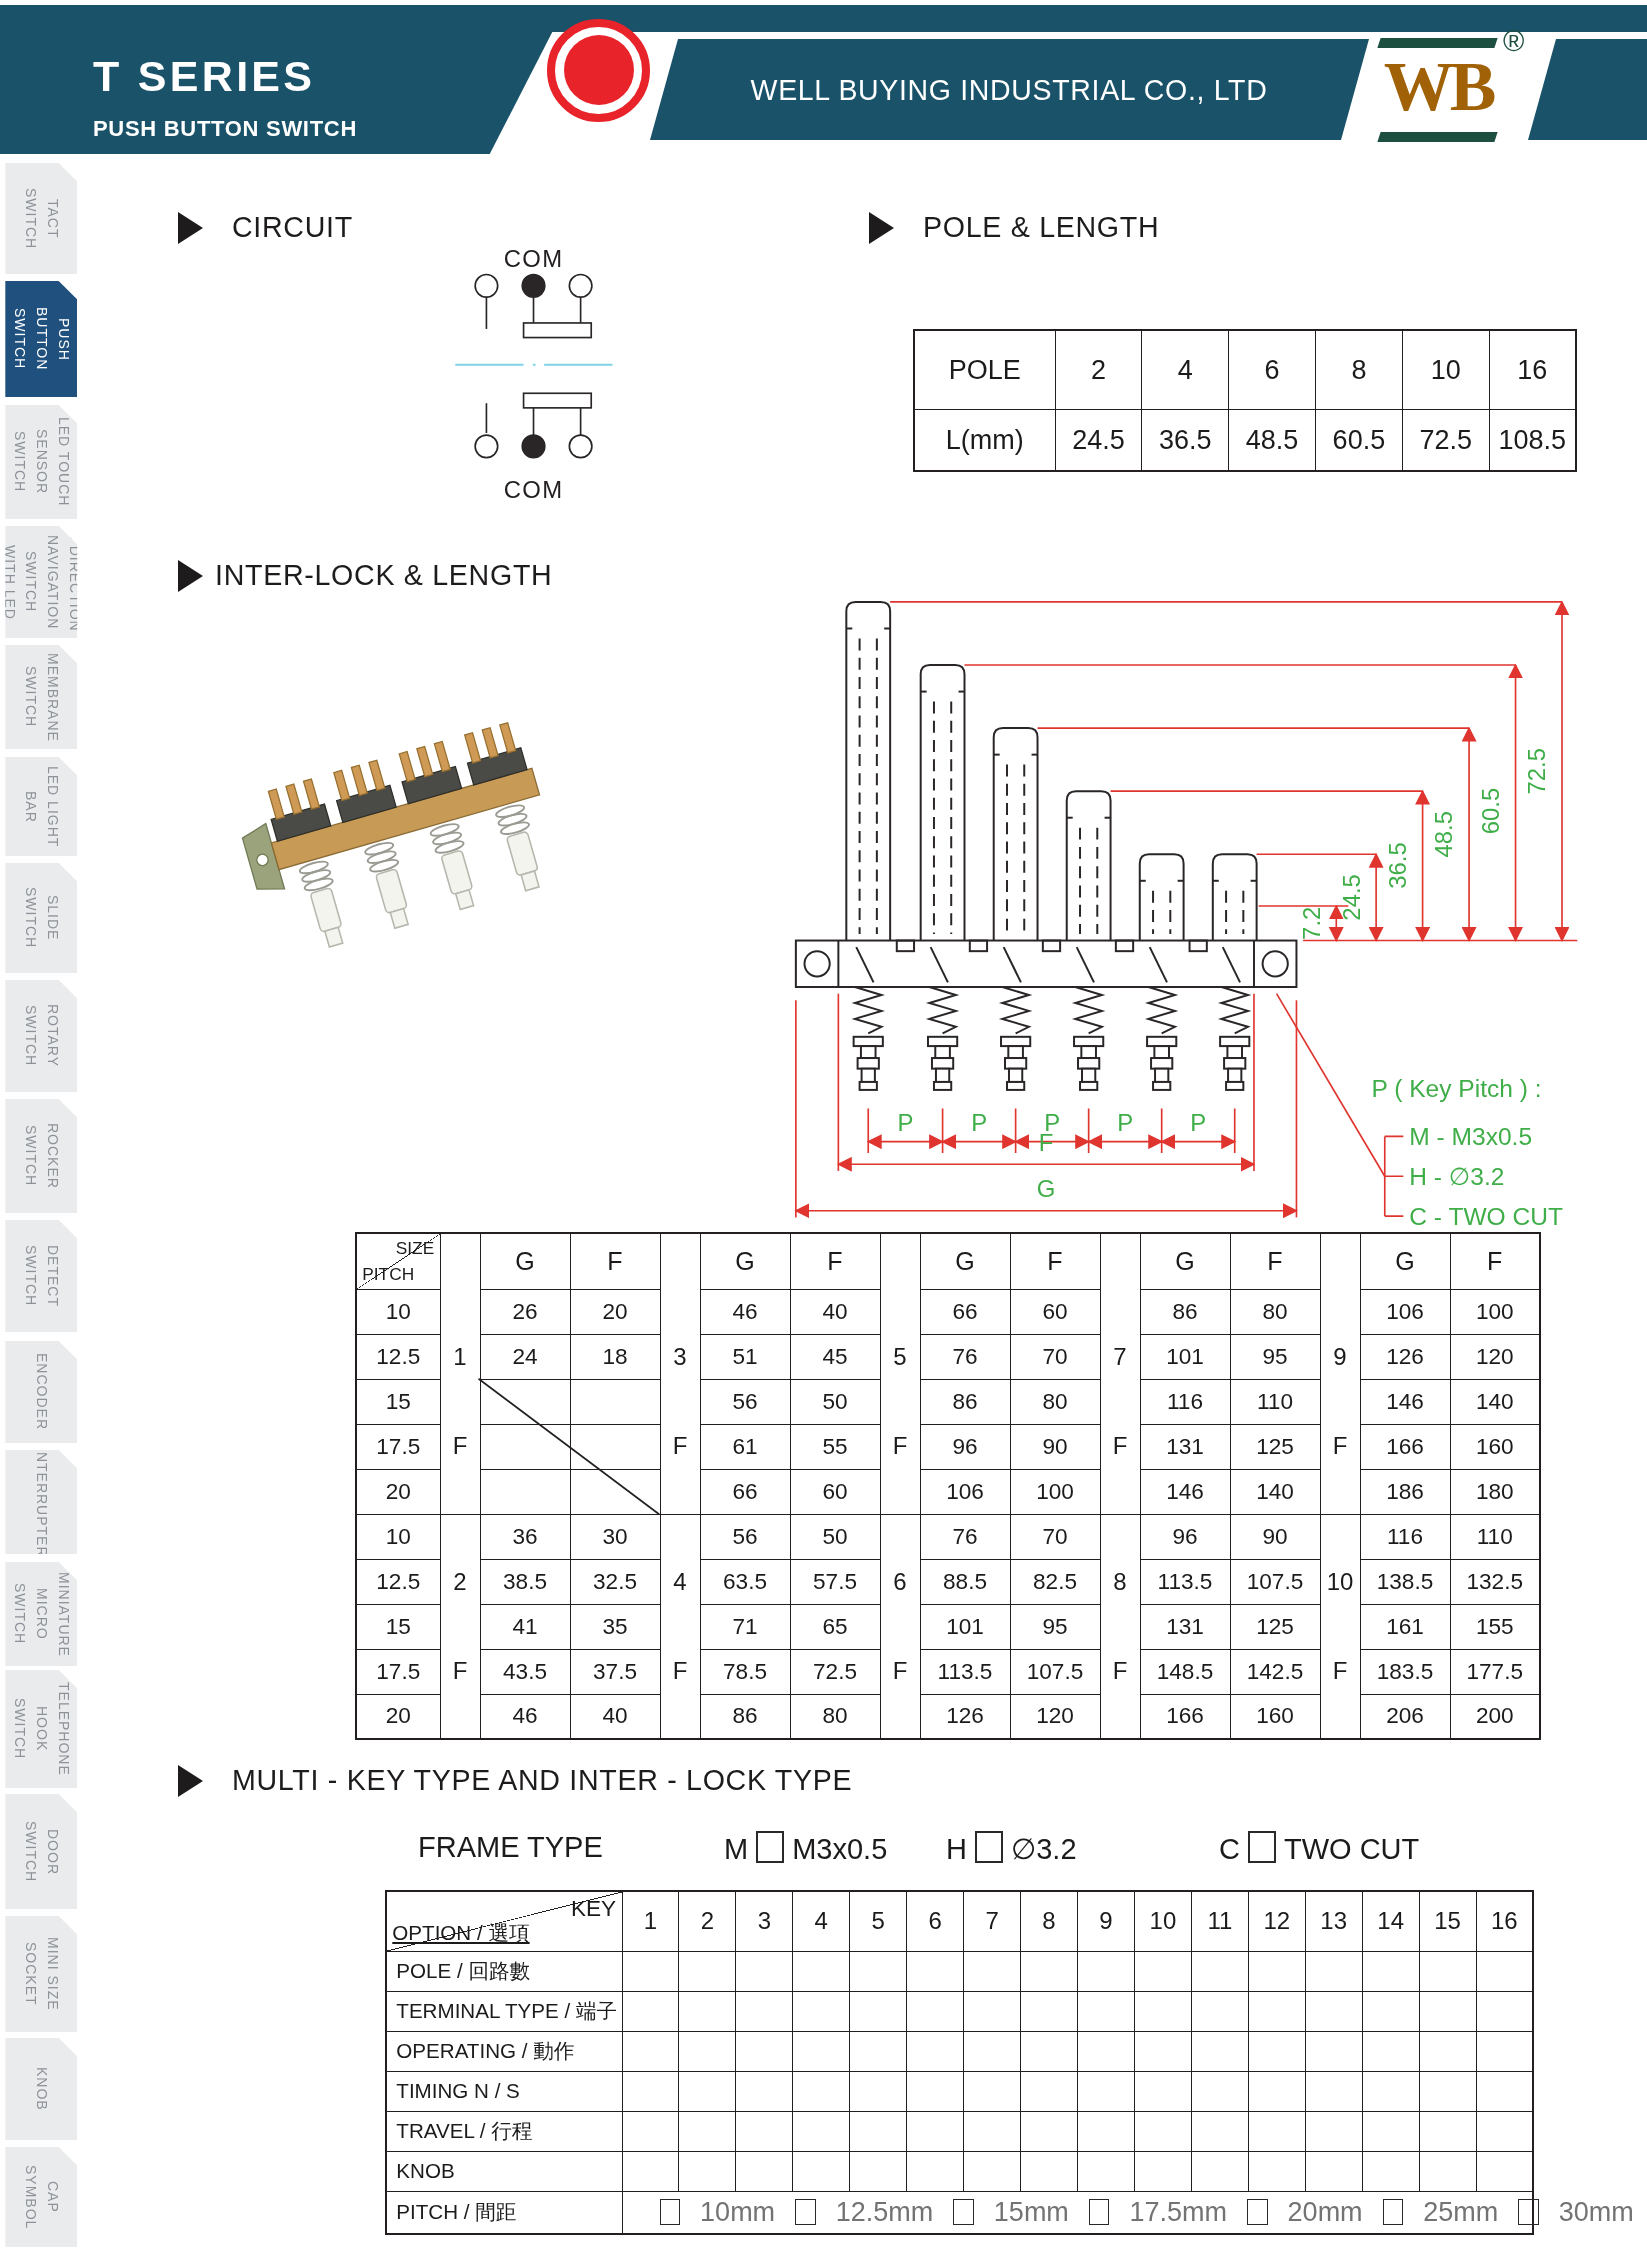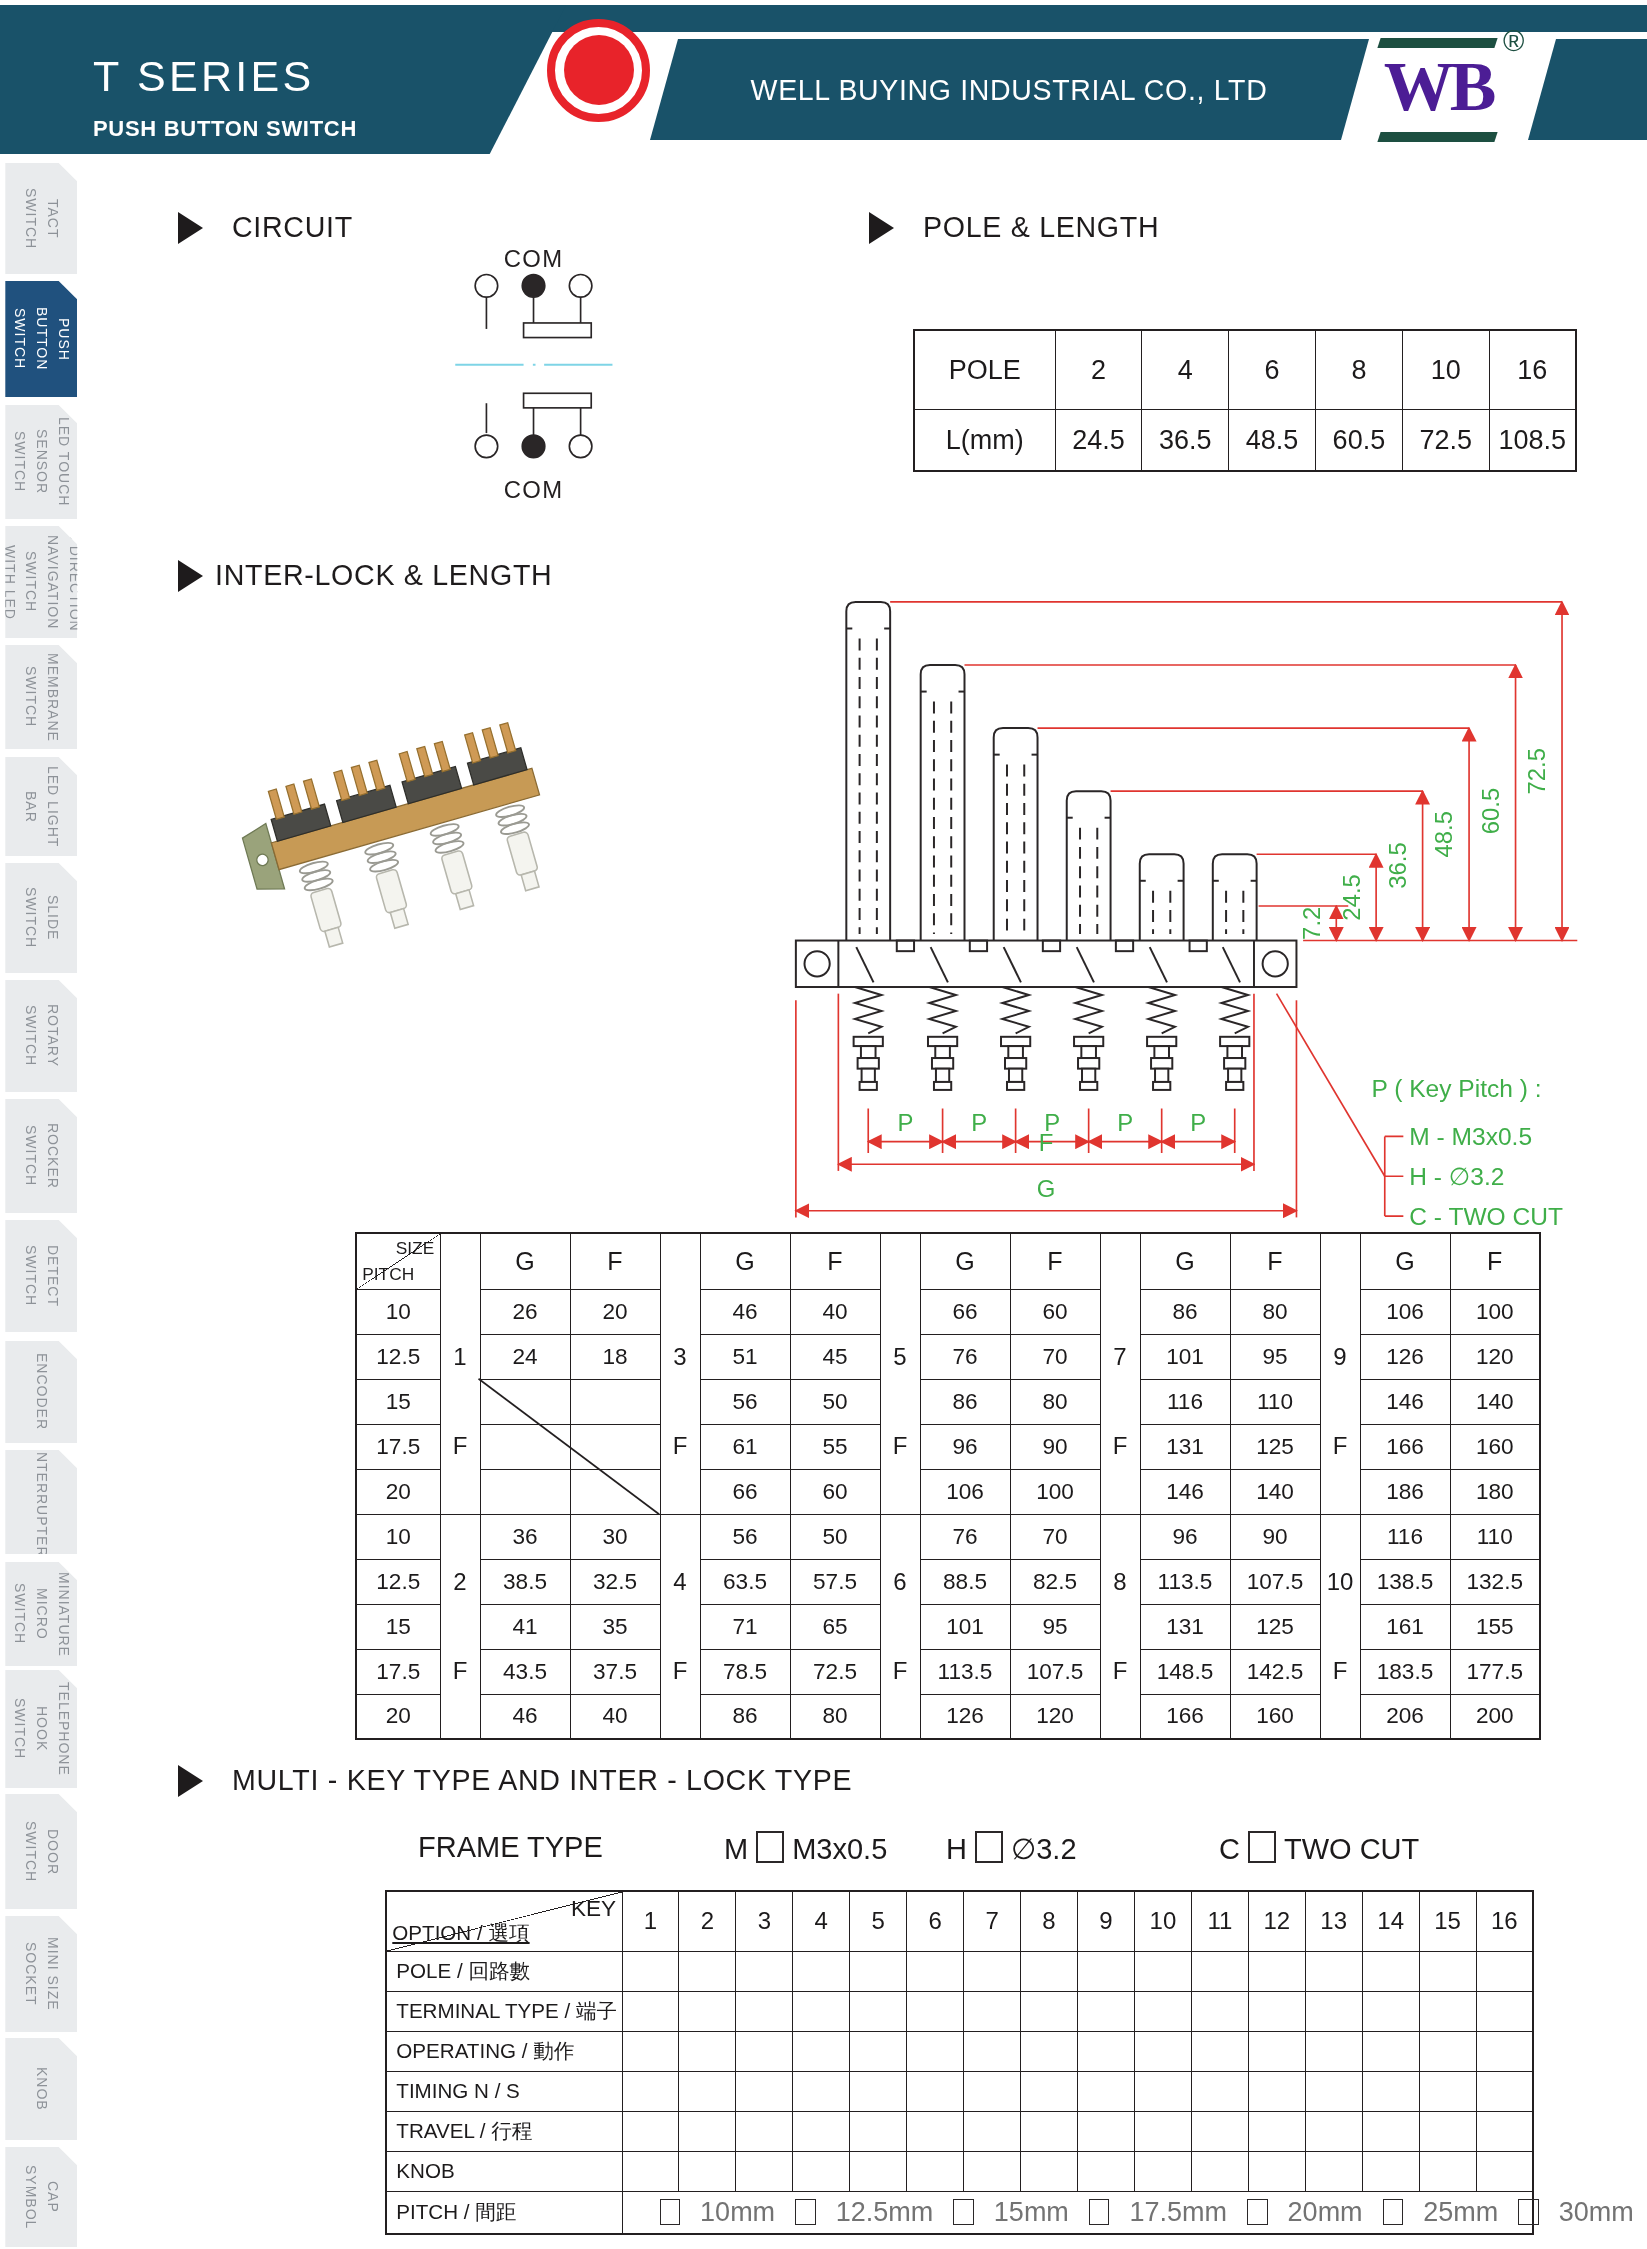--- a/index.html
+++ b/index.html
@@ -2,34 +2,34 @@
 <html style="font-size:10.6px"><head>
 <meta charset="utf-8">
 <style>
   html,body{margin:0;padding:0;background:#fff;}
   #page{position:relative;width:1647px;height:2250px;background:#ffffff;overflow:hidden;
         font-family:"Liberation Sans",sans-serif;color:#231f20;}
   
   .strip{position:absolute;left:0;top:5.3px;width:1647px;height:26.6px;background:#195269;}
   .hblock{position:absolute;left:0;top:5.3px;width:566px;height:149px;background:#195269;
           clip-path:polygon(0 0,100% 0,86.5% 100%,0 100%);}
-  .tseries{position:absolute;left:93px;top:52px;font-size:43px;color:#fff;letter-spacing:3.3px;font-weight:400;}
+  .tseries{position:absolute;left:93px;top:52px;font-size:43px;color:#fff;letter-spacing:3.3px;font-weight:700;}
   .psub{position:absolute;left:93px;top:116px;font-size:22px;font-weight:bold;color:#fff;letter-spacing:0.7px;}
   .logo-circle{position:absolute;left:547px;top:18.6px;width:87px;height:87px;border-radius:50%;
                background:#fff;border:8px solid #e8232a;display:flex;align-items:center;justify-content:center;}
   .logo-core{width:70px;height:70px;border-radius:50%;background:#e8232a;}
   .banner{position:absolute;left:650px;top:39px;width:719px;height:101px;background:#195269;
           clip-path:polygon(28px 0,100% 0,calc(100% - 28px) 100%,0 100%);
           display:flex;align-items:center;justify-content:center;}
   .banner span{color:#fff;font-size:30px;letter-spacing:0.7px;transform:scaleX(.95);white-space:nowrap;}
   .wbbox{position:absolute;left:1376px;top:35px;width:124px;height:109px;}
   .wbbar{position:absolute;left:2.7px;width:117px;height:10px;background:#1d4f41;transform:skewX(-18deg);}
   .wbletters{position:absolute;left:0;top:9.3px;width:124px;text-align:center;
              font-family:"Liberation Serif",serif;font-weight:bold;font-size:70px;line-height:85px;
-             color:#4c1d95;letter-spacing:-4px;}
+             color:#a16207;letter-spacing:-4px;}
   .reg{position:absolute;left:1503px;top:25px;font-size:29px;color:#1d4f41;}
   .rblock{position:absolute;left:1528px;top:39px;width:120px;height:101px;background:#195269;
           clip-path:polygon(28px 0,100% 0,100% 100%,0 100%);}
   
   .tab{position:absolute;left:5.3px;width:72px;background:#e9ebed;
        clip-path:polygon(0 0,calc(100% - 18.6px) 0,100% 18.6px,100% 100%,0 100%);
        display:flex;align-items:center;justify-content:center;}
   .tab span{writing-mode:vertical-rl;white-space:pre-line;font-size:14px;letter-spacing:1px;
             line-height:1.55;color:#8d9298;text-align:center;}
   .tab.active{background:#20517e;}

